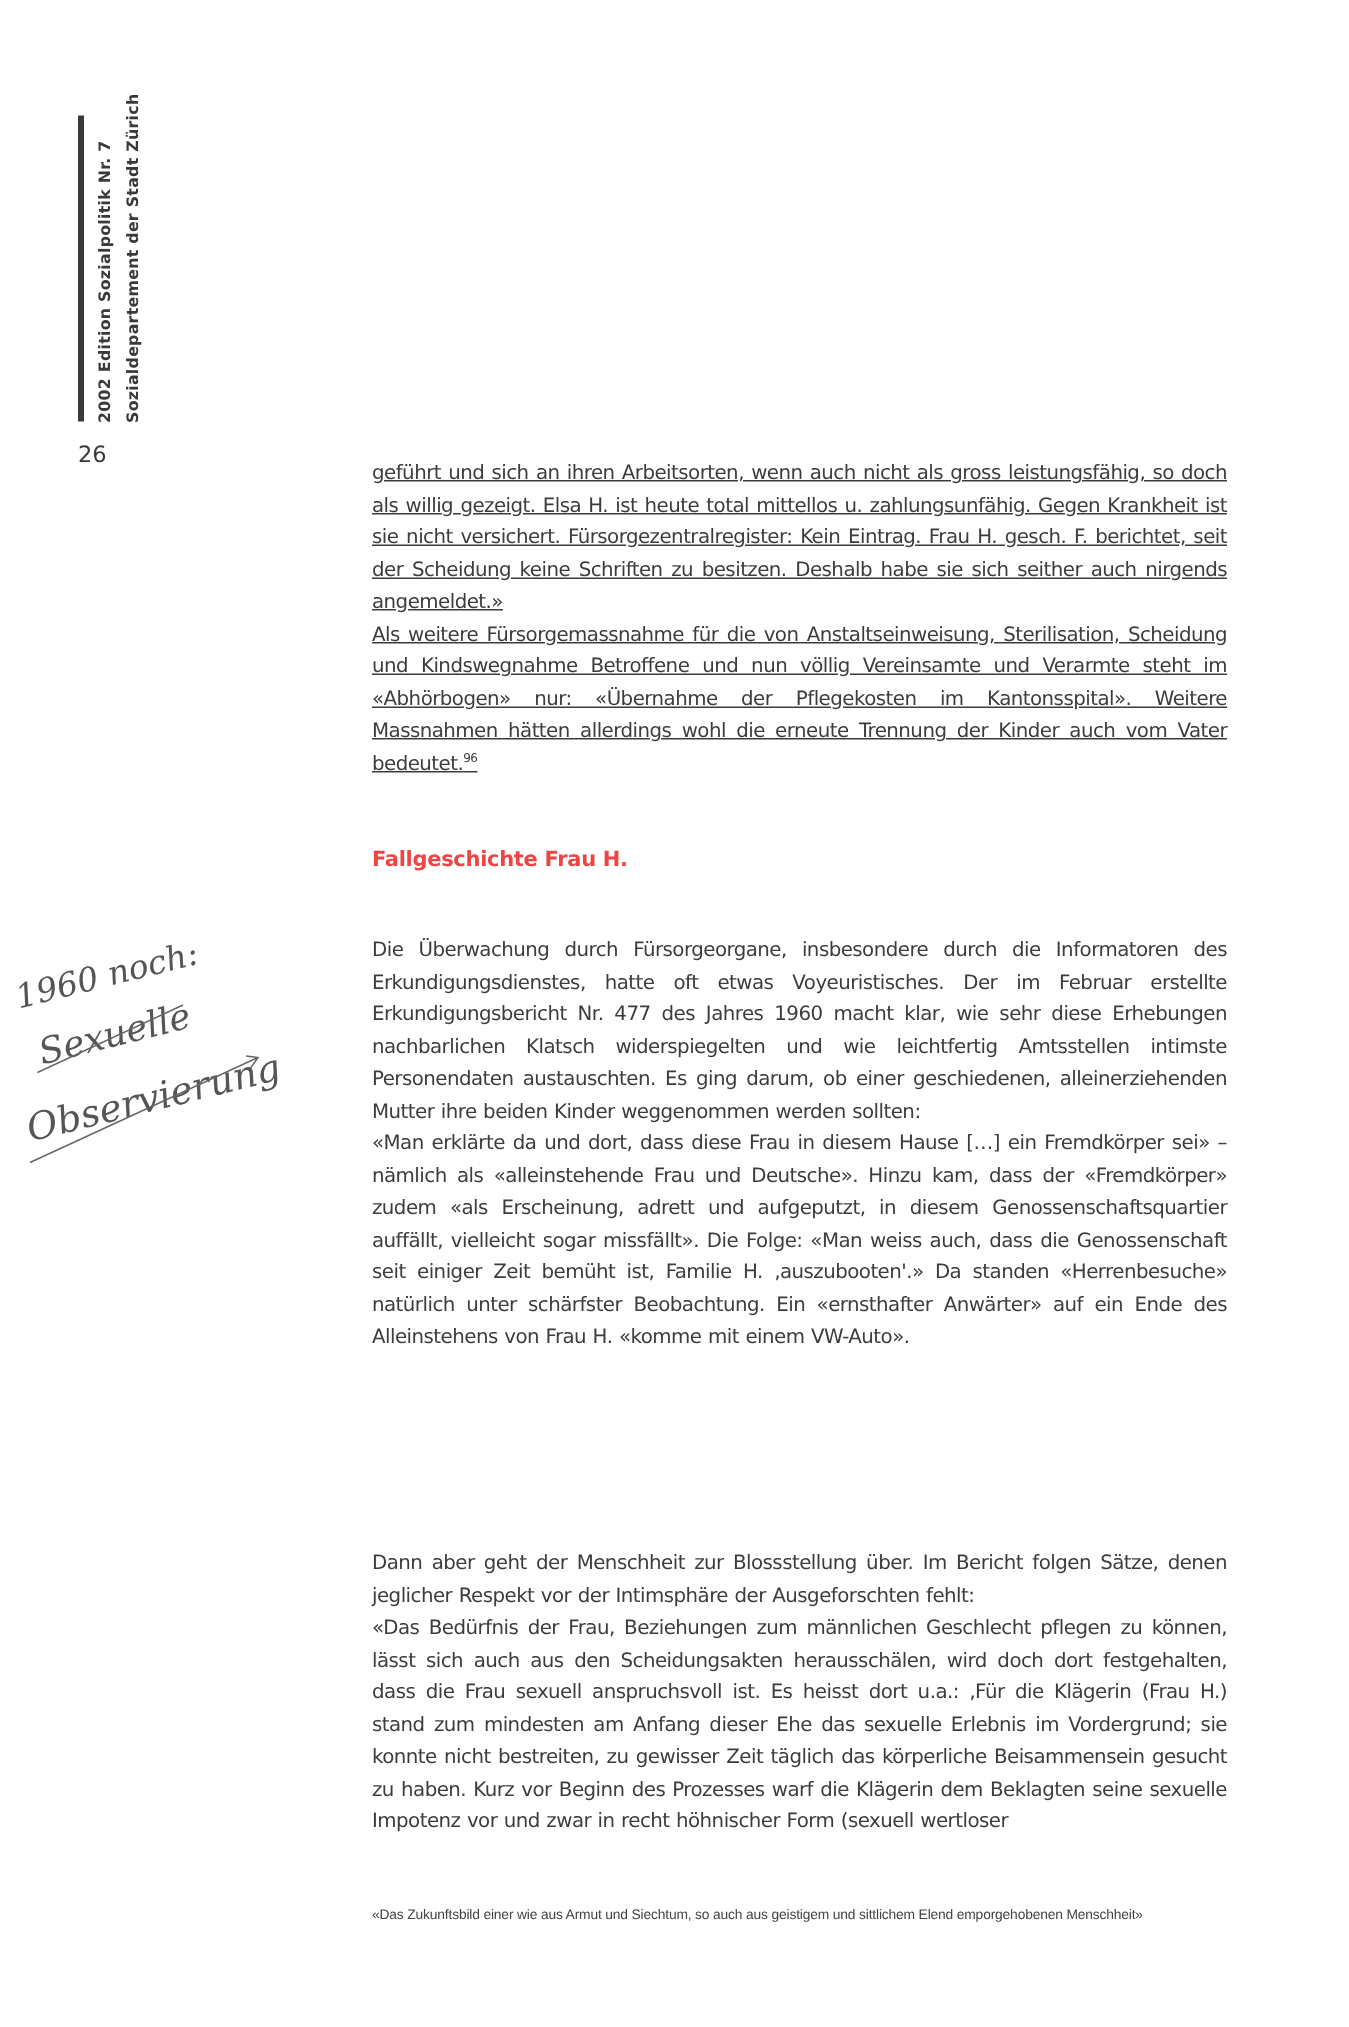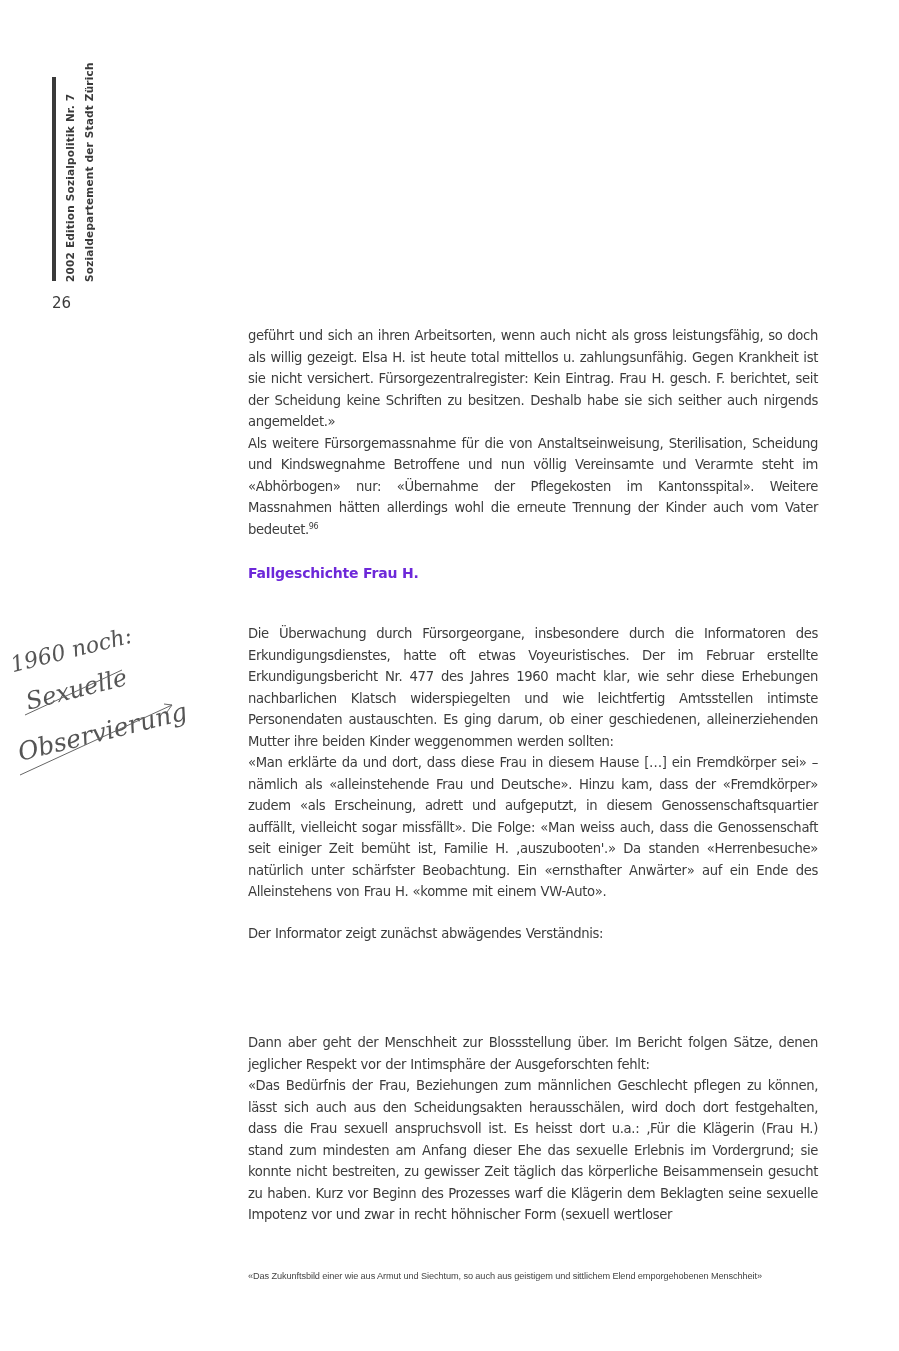--- a/index.html
+++ b/index.html
@@ -55,31 +55,31 @@
       font-size: 13.2px;
       line-height: 21.5px;
       color: #3c3c3c;
       text-align: justify;
       letter-spacing: -0.35px;
       word-spacing: 0.5px;
     }
     .column p {
       margin: 0;
     }
-    .block-1 { top: 325px; }
+    .block-1 { top: 305px; text-decoration: underline; }
     .heading {
       position: absolute;
       left: 248px;
       top: 563px;
       width: 570px;
       font-family: "DejaVu Sans", sans-serif;
       font-weight: bold;
       font-size: 14px;
       line-height: 21.5px;
-      color: #6d28d9;
+      color: #ef4444;
       letter-spacing: -0.2px;
     }
     .block-2 { top: 623px; }
     .block-3 { top: 923px; }
     .block-4 { top: 1032px; }
     sup.fn {
       font-size: 8px;
       vertical-align: 5px;
       line-height: 0;
     }
@@ -125,21 +125,20 @@
 <div class="heading">
   <div>Fallgeschichte Frau H.</div>
 </div>
 
 <div class="column block-2">
   <p>Die Überwachung durch Fürsorgeorgane, insbesondere durch die Informatoren des Erkundigungsdienstes, hatte oft etwas Voyeuristisches. Der im Februar erstellte Erkundigungsbericht Nr. 477 des Jahres 1960 macht klar, wie sehr diese Erhebungen nachbarlichen Klatsch widerspiegelten und wie leichtfertig Amtsstellen intimste Personendaten austauschten. Es ging darum, ob einer geschiedenen, alleinerziehenden Mutter ihre beiden Kinder weggenommen werden sollten:</p>
   <p>«Man erklärte da und dort, dass diese Frau in diesem Hause […] ein Fremdkörper sei» – nämlich als «alleinstehende Frau und Deutsche». Hinzu kam, dass der «Fremdkörper» zudem «als Erscheinung, adrett und aufgeputzt, in diesem Genossenschaftsquartier auffällt, vielleicht sogar missfällt». Die Folge: «Man weiss auch, dass die Genossenschaft seit einiger Zeit bemüht ist, Familie H. ‚auszubooten'.» Da standen «Herrenbesuche» natürlich unter schärfster Beobachtung. Ein «ernsthafter Anwärter» auf ein Ende des Alleinstehens von Frau H. «komme mit einem VW-Auto».</p>
 </div>
 
 <div class="column block-3">
-  <p>Der Informator zeigt zunächst abwägendes Verständnis:</p>
 </div>
 
 <div class="column block-4">
   <p>Dann aber geht der Menschheit zur Blossstellung über. Im Bericht folgen Sätze, denen jeglicher Respekt vor der Intimsphäre der Ausgeforschten fehlt:</p>
   <p>«Das Bedürfnis der Frau, Beziehungen zum männlichen Geschlecht pflegen zu können, lässt sich auch aus den Scheidungsakten herausschälen, wird doch dort festgehalten, dass die Frau sexuell anspruchsvoll ist. Es heisst dort u.a.: ‚Für die Klägerin (Frau H.) stand zum mindesten am Anfang dieser Ehe das sexuelle Erlebnis im Vordergrund; sie konnte nicht bestreiten, zu gewisser Zeit täglich das körperliche Beisammensein gesucht zu haben. Kurz vor Beginn des Prozesses warf die Klägerin dem Beklagten seine sexuelle Impotenz vor und zwar in recht höhnischer Form (sexuell wertloser</p>
 </div>
 
 <div class="footer-quote">«Das Zukunftsbild einer wie aus Armut und Siechtum, so auch aus geistigem und sittlichem Elend emporgehobenen Menschheit»</div>
 
 <svg class="handwriting" viewBox="0 0 200 200" width="200" height="200">

